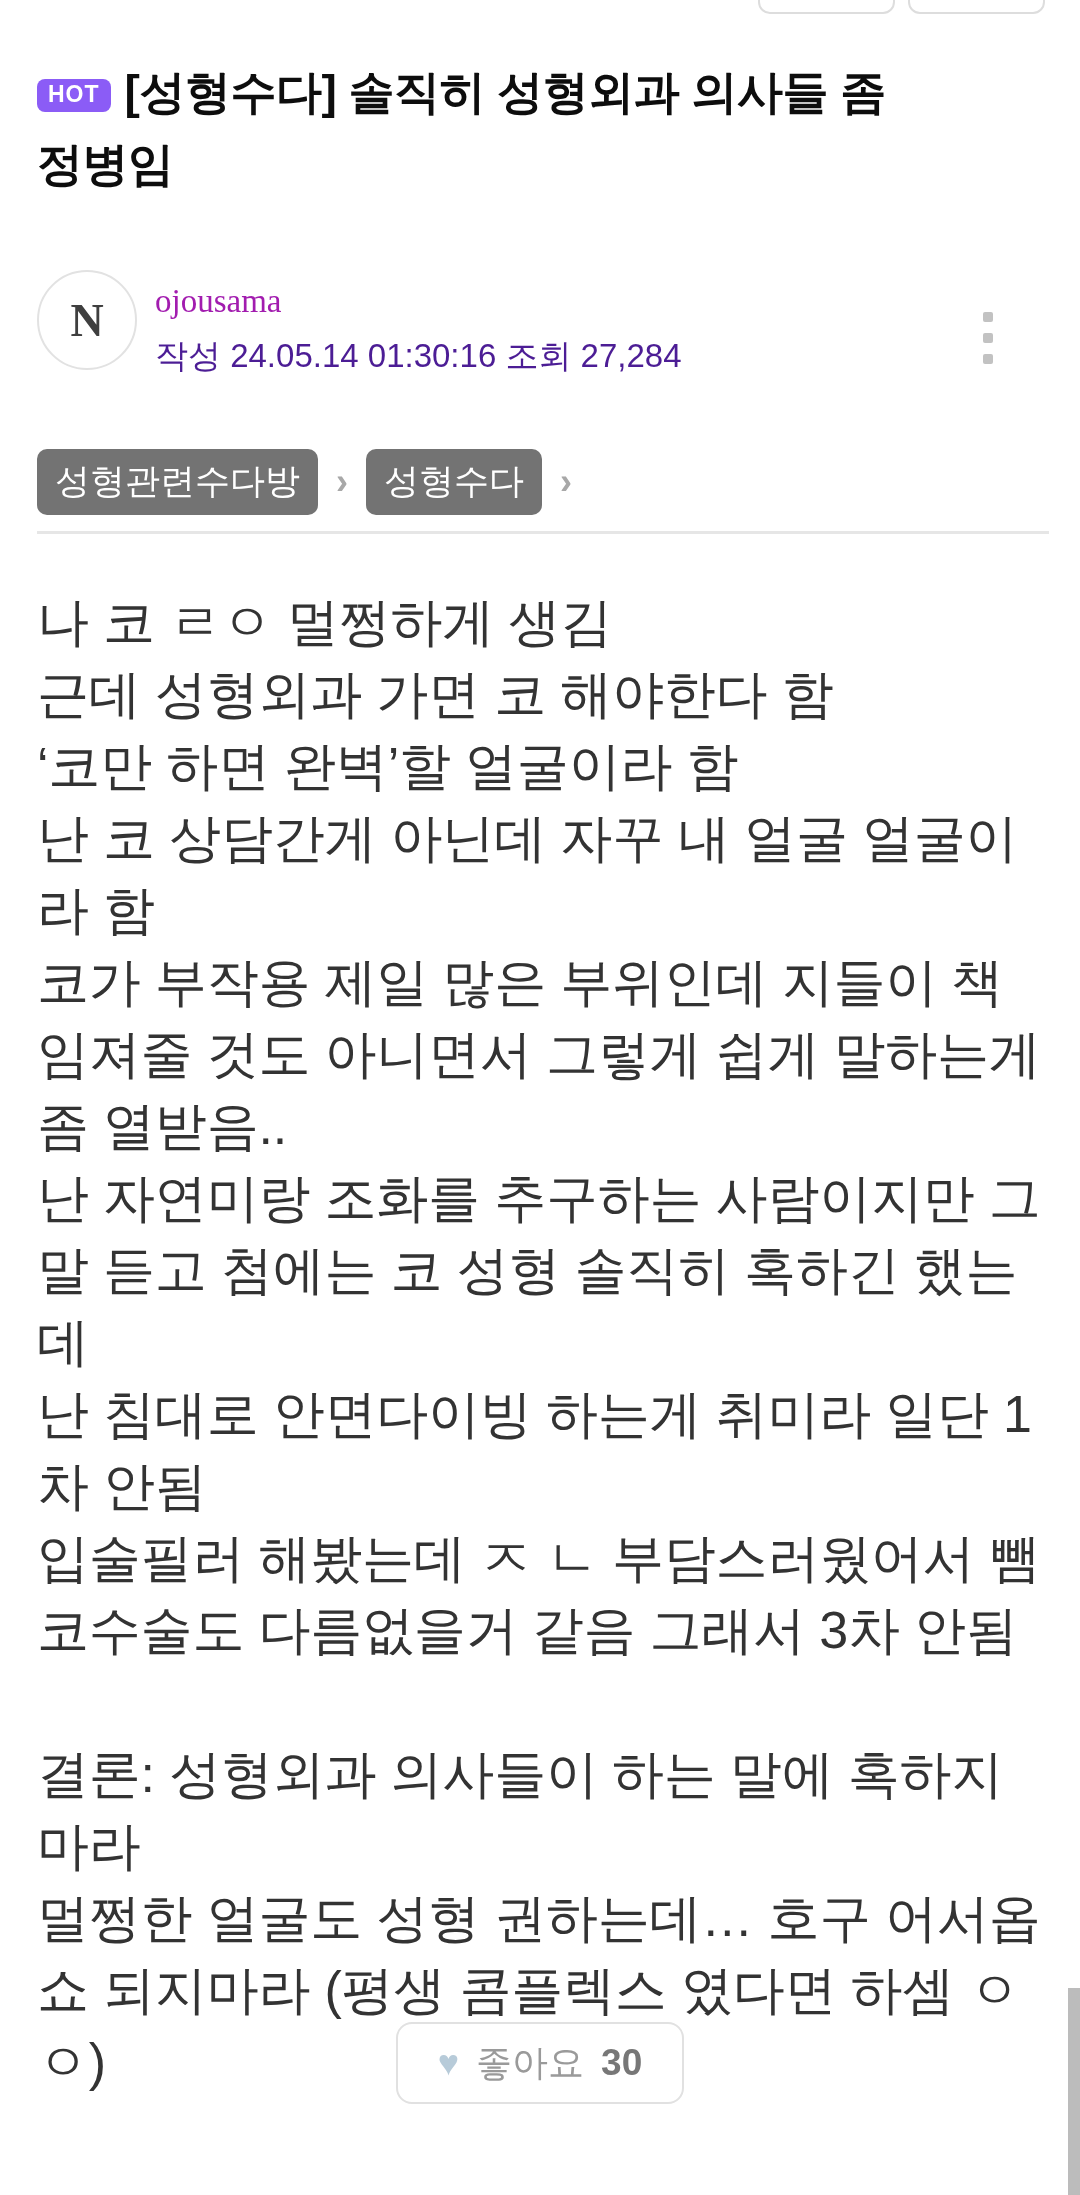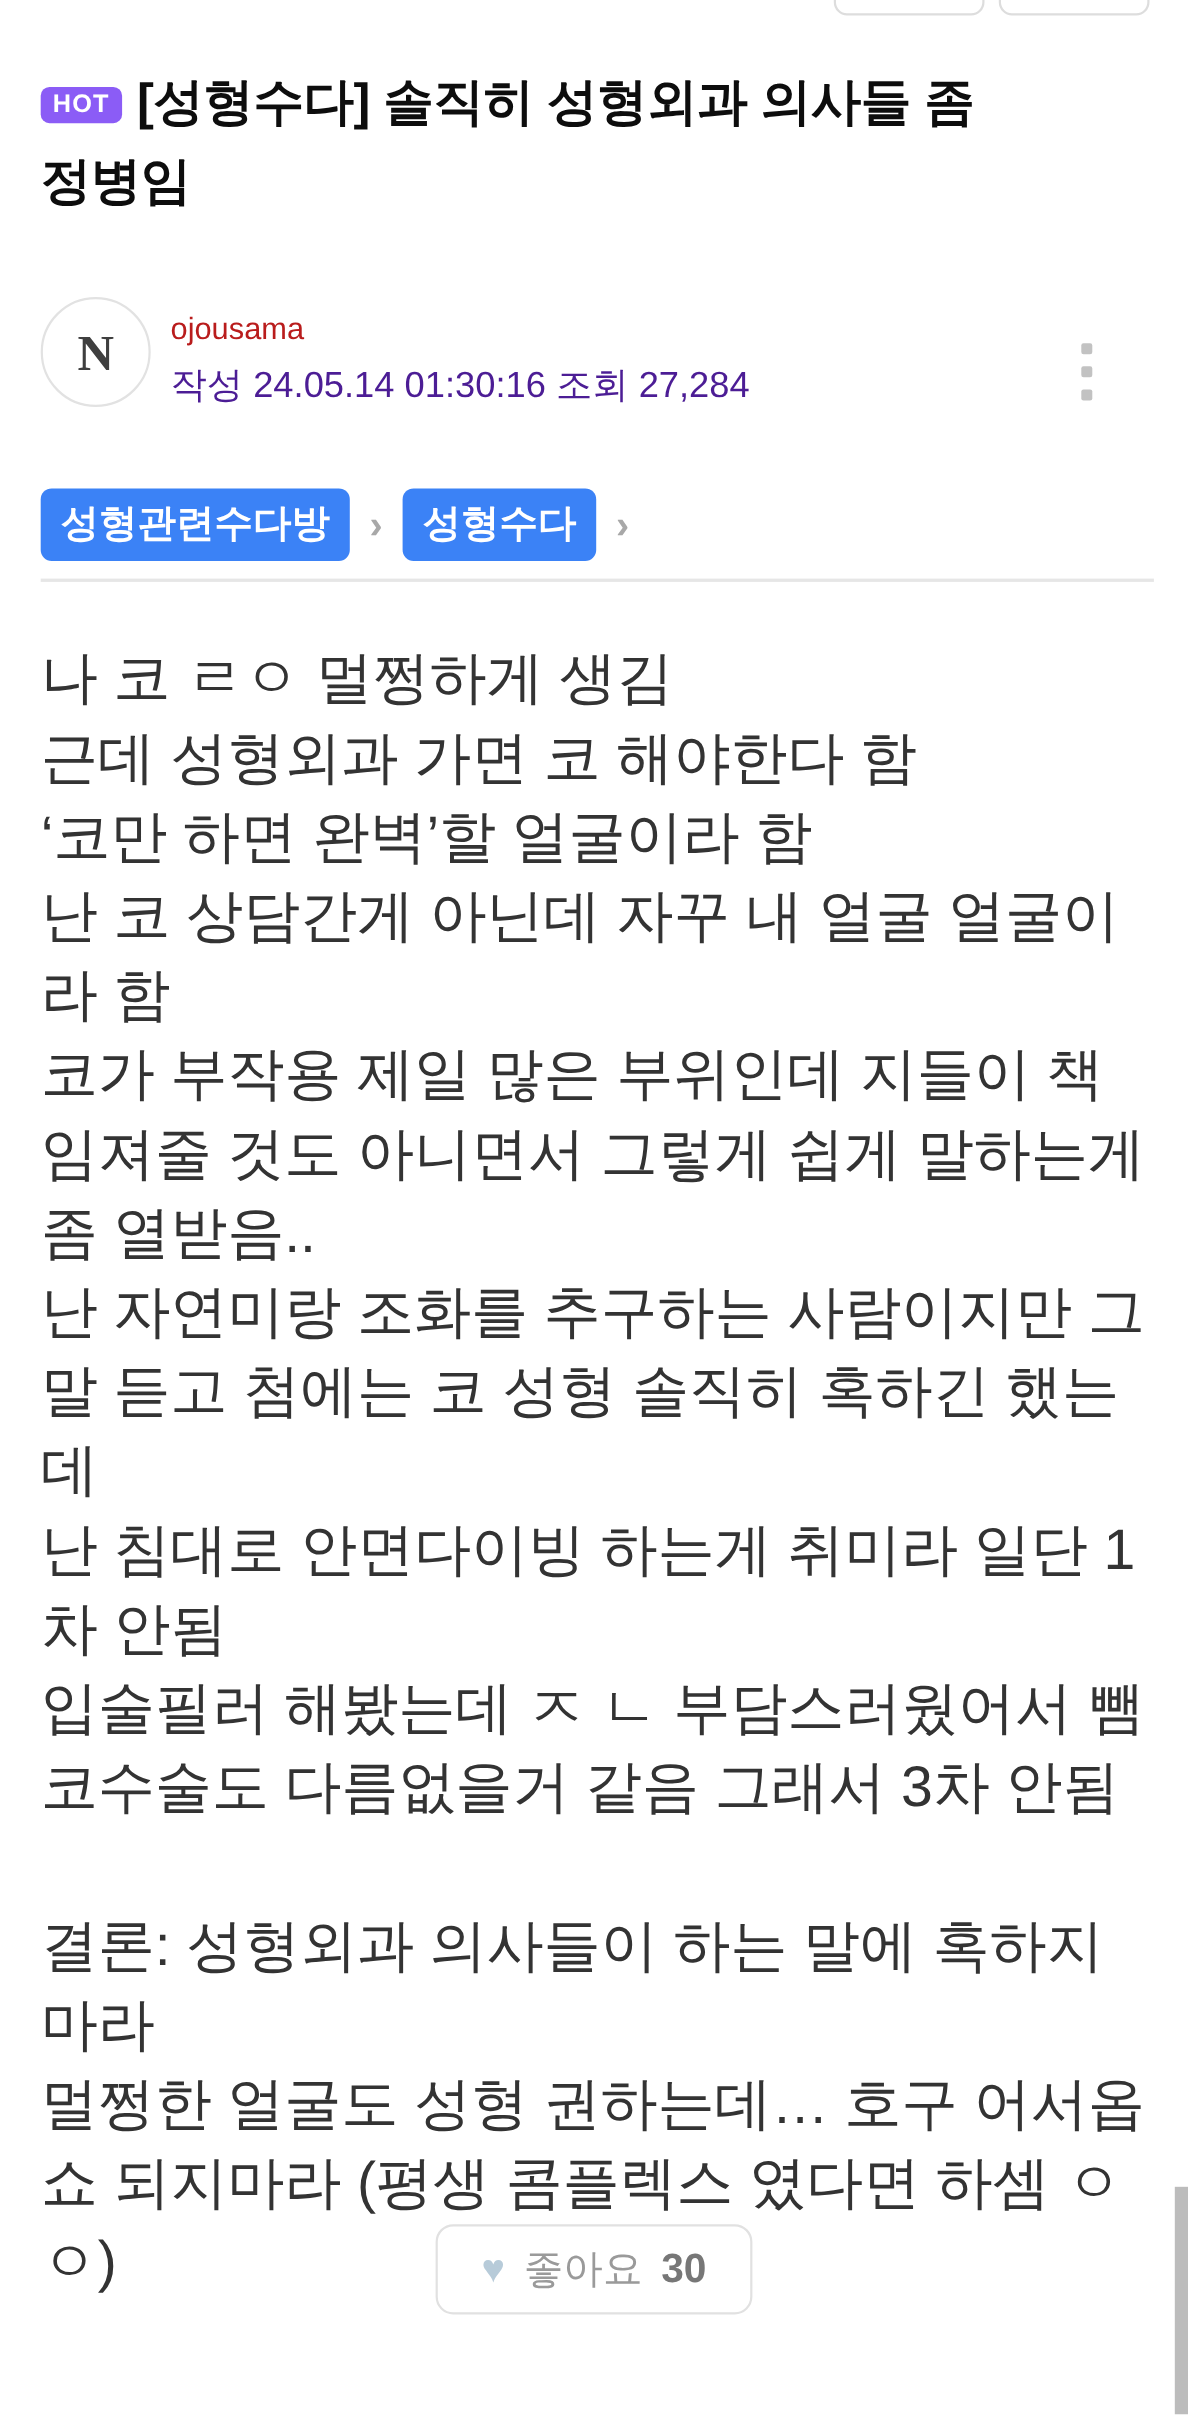--- a/index.html
+++ b/index.html
@@ -40,36 +40,35 @@
     width:100px; height:100px; border-radius:50%;
     border:2px solid #e2e2e2; background:#fff;
     display:flex; align-items:center; justify-content:center;
     flex:0 0 auto;
   }
   .avatar-letter {
     font-size:46px; font-weight:700; color:#3f3f3f;
     font-family:"Liberation Serif", serif;
   }
   .author-info { margin-left:18px; margin-top:12px; }
-  .username { font-size:28px; color:#b91c1c; line-height:1.2; }
+  .username { font-size:33px; color:#a21caf; line-height:1.2;font-family:Liberation Serif, serif; }
   .post-meta { margin-top:14px; font-size:33px; color:#4c1d95; line-height:1.2; }
   .kebab {
     position:absolute; right:44px; top:36px;
     display:flex; flex-direction:column; gap:11px;
     padding:6px; cursor:pointer;
   }
   .kebab span { width:10px; height:10px; background:#c2c2c2; border-radius:2px; }
 
   
   .breadcrumbs { margin-top:74px; display:flex; align-items:center; }
   .crumb-tag {
-    background:#3b82f6; color:#fff; font-size:35px;
+    background:#737373; color:#fff; font-size:35px;
     border-radius:10px; padding:12px 18px 14px; line-height:1.15;
     white-space:nowrap;
-    font-weight:bold;
   }
   .crumb-sep {
     color:#a8a8a8; font-size:36px; font-weight:700;
     margin:0 18px; line-height:1;
   }
 
   .divider { margin-top:16px; height:3px; background:#e6e6e6; width:1012px; }
 
   
   .post-body { margin-top:52px; width:1008px; }

